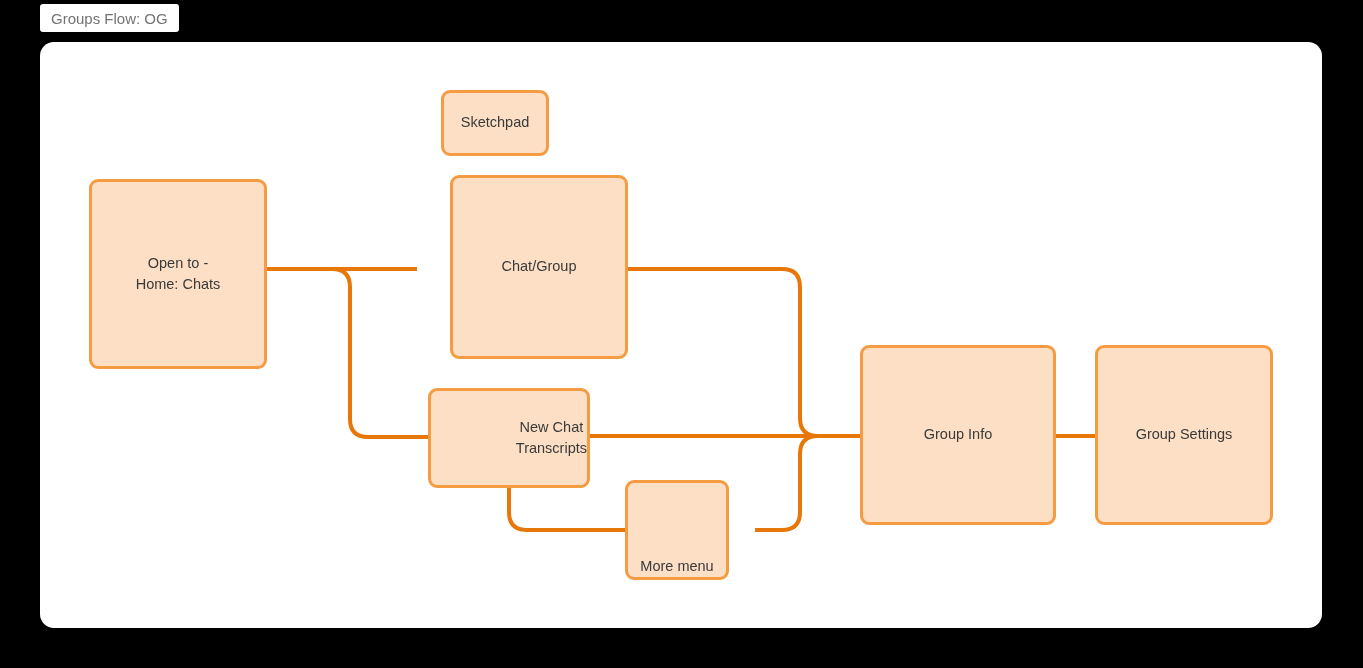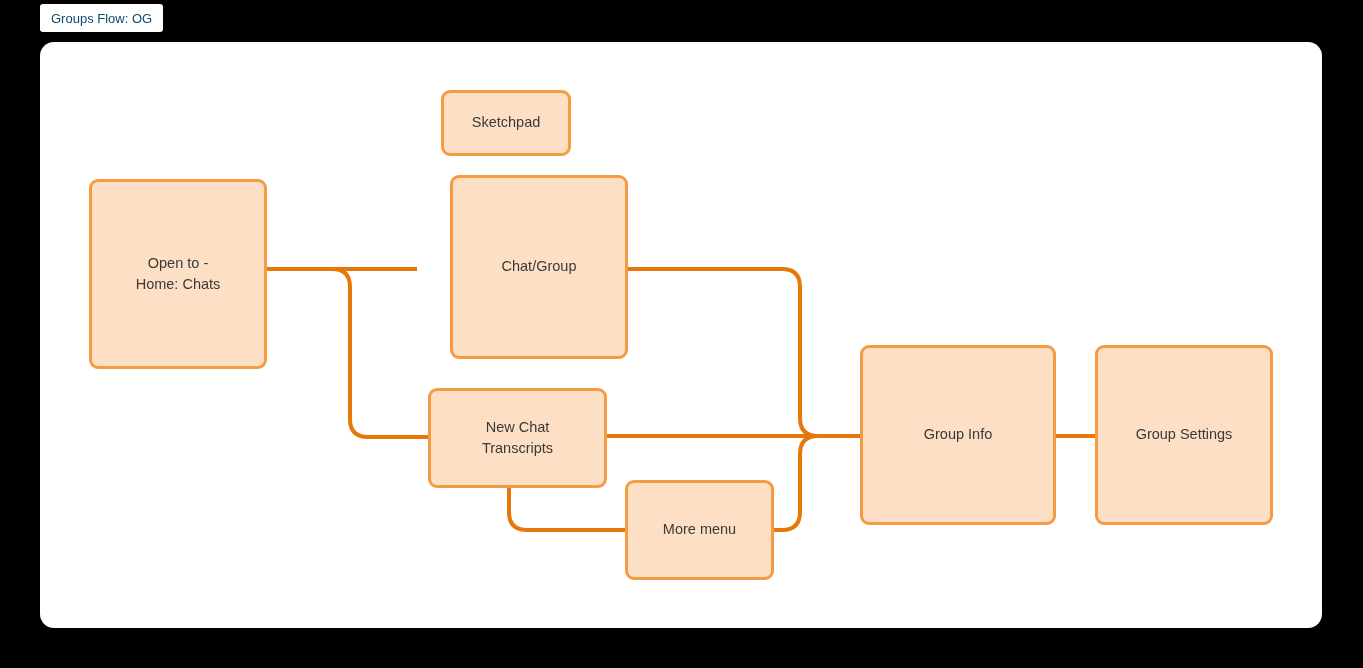--- a/index.html
+++ b/index.html
@@ -19,22 +19,22 @@
   #flow-title-chip {
     position: absolute;
     left: 40px;
     top: 4px;
     height: 28px;
     padding: 0 11px;
     background: #ffffff;
     border-radius: 3px;
     display: flex;
     align-items: center;
-    font-size: 13px;
-    color: #0c4a6e;
+    font-size: 15px;
+    color: #737373;
     white-space: nowrap;
     box-shadow: 0 0 0 0.5px rgba(0,0,0,0.12);
     z-index: 5;
   }
 
   
   #canvas-panel {
     position: absolute;
     left: 40px;
     top: 42px;
@@ -91,39 +91,39 @@
       <path d="M 550 394 L 820 394"></path>
 
       <path d="M 469 446 L 469 470 Q 469 488 487 488 L 585 488"></path>
 
       <path d="M 715 488 L 742 488 Q 760 488 760 470 L 760 412 Q 760 394 778 394 L 820 394"></path>
 
       <path d="M 998 394 L 1055 394"></path>
     </g>
   </svg>
 
-  <div class="flow-node" id="node-sketchpad" style="left:401px; top:48px; width:130px; height:66px;">
+  <div class="flow-node" id="node-sketchpad" style="left:401px; top:48px; width:108px; height:66px;">
     <span>Sketchpad</span>
   </div>
 
   <div class="flow-node" id="node-home-chats" style="left:49px; top:137px; width:178px; height:190px;">
     <span>Open to -
 Home: Chats</span>
   </div>
 
   <div class="flow-node" id="node-chat-group" style="left:377px; top:133px; width:178px; height:184px;margin-left:33px;">
     <span>Chat/Group</span>
   </div>
 
-  <div class="flow-node" id="node-new-chat" style="left:388px; top:346px; width:179px; height:100px;">
+  <div class="flow-node" id="node-new-chat" style="left:388px; top:346px; width:162px; height:100px;justify-content:flex-end;">
     <span>New Chat
 Transcripts</span>
   </div>
 
-  <div class="flow-node" id="node-more-menu" style="left:585px; top:438px; width:149px; height:100px;">
+  <div class="flow-node" id="node-more-menu" style="left:585px; top:438px; width:104px; height:100px;align-items:flex-end;">
     <span>More menu</span>
   </div>
 
   <div class="flow-node" id="node-group-info" style="left:820px; top:303px; width:196px; height:180px;">
     <span>Group Info</span>
   </div>
 
   <div class="flow-node" id="node-group-settings" style="left:1055px; top:303px; width:178px; height:180px;">
     <span>Group Settings</span>
   </div>

